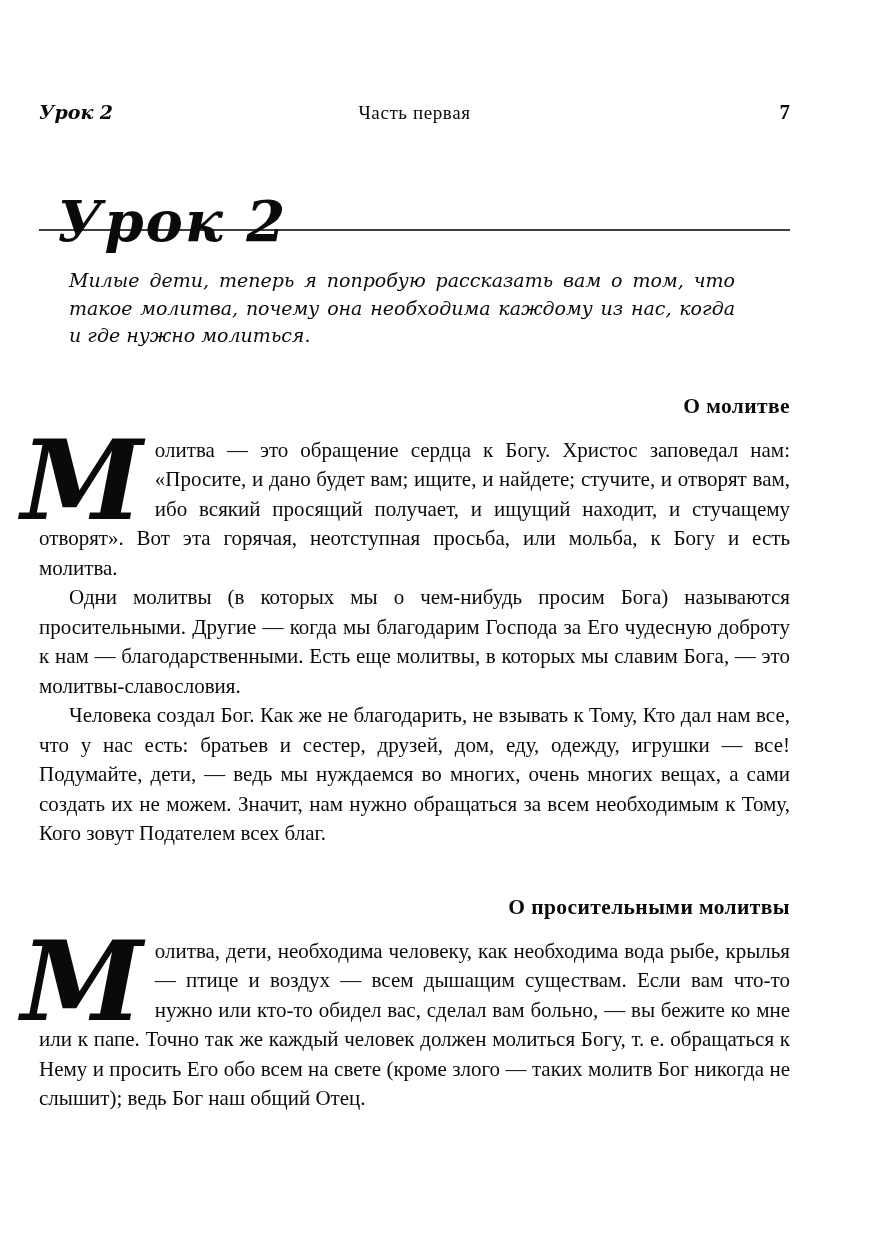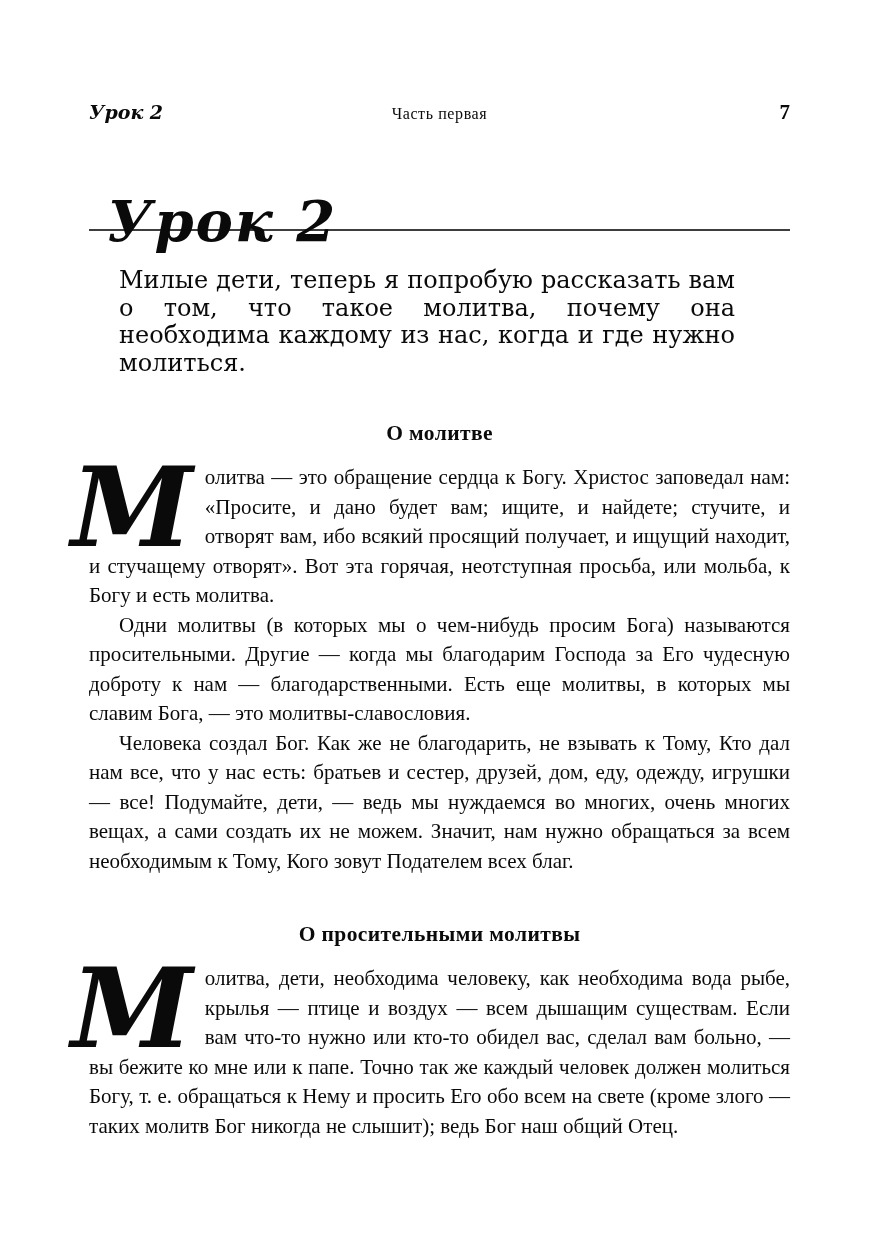--- a/index.html
+++ b/index.html
@@ -8,40 +8,40 @@
     width: 875px;
     height: 1241px;
     font-family: "Liberation Serif", serif;
     color: #0a0a0a;
     overflow: hidden;
   }
   .page {
     position: relative;
     width: 875px;
     height: 1241px;
-    padding: 100px 85px 0 89px;
+    padding: 100px 85px 0 39px;
     background: #ffffff;
   }
 
   
   .running-head {
     display: grid;
     grid-template-columns: 1fr auto 1fr;
     align-items: baseline;
   }
   .rh-left {
     justify-self: start;
     font-family: "DejaVu Serif", serif;
     font-style: italic;
     font-weight: bold;
     font-size: 19px;
   }
   .rh-center {
     justify-self: center;
-    font-size: 16px;
+    font-size: 19px;
     letter-spacing: 0.6px;
     text-align: center;
   }
   .rh-right {
     justify-self: end;
     font-weight: bold;
     font-size: 21px;
   }
 
   
@@ -69,29 +69,30 @@
     font-size: 56px;
     line-height: 1;
     letter-spacing: 2px;
     z-index: 1;
   }
 
   
   .intro {
     margin: 22px 55px 0 30px;
     font-family: "DejaVu Serif", serif;
-    font-size: 24px;
+    font-style: italic;
+    font-size: 19px;
     line-height: 27.5px;
     text-align: justify;
   }
 
   
   .section-heading {
     margin-top: 46px;
-    text-align: center;
+    text-align: right;
     font-size: 21.5px;
     font-weight: bold;
     letter-spacing: 0.4px;
   }
   .section-heading.first { margin-top: 44px; }
 
   
   .body-para {
     font-size: 21px;
     line-height: 29.5px;

